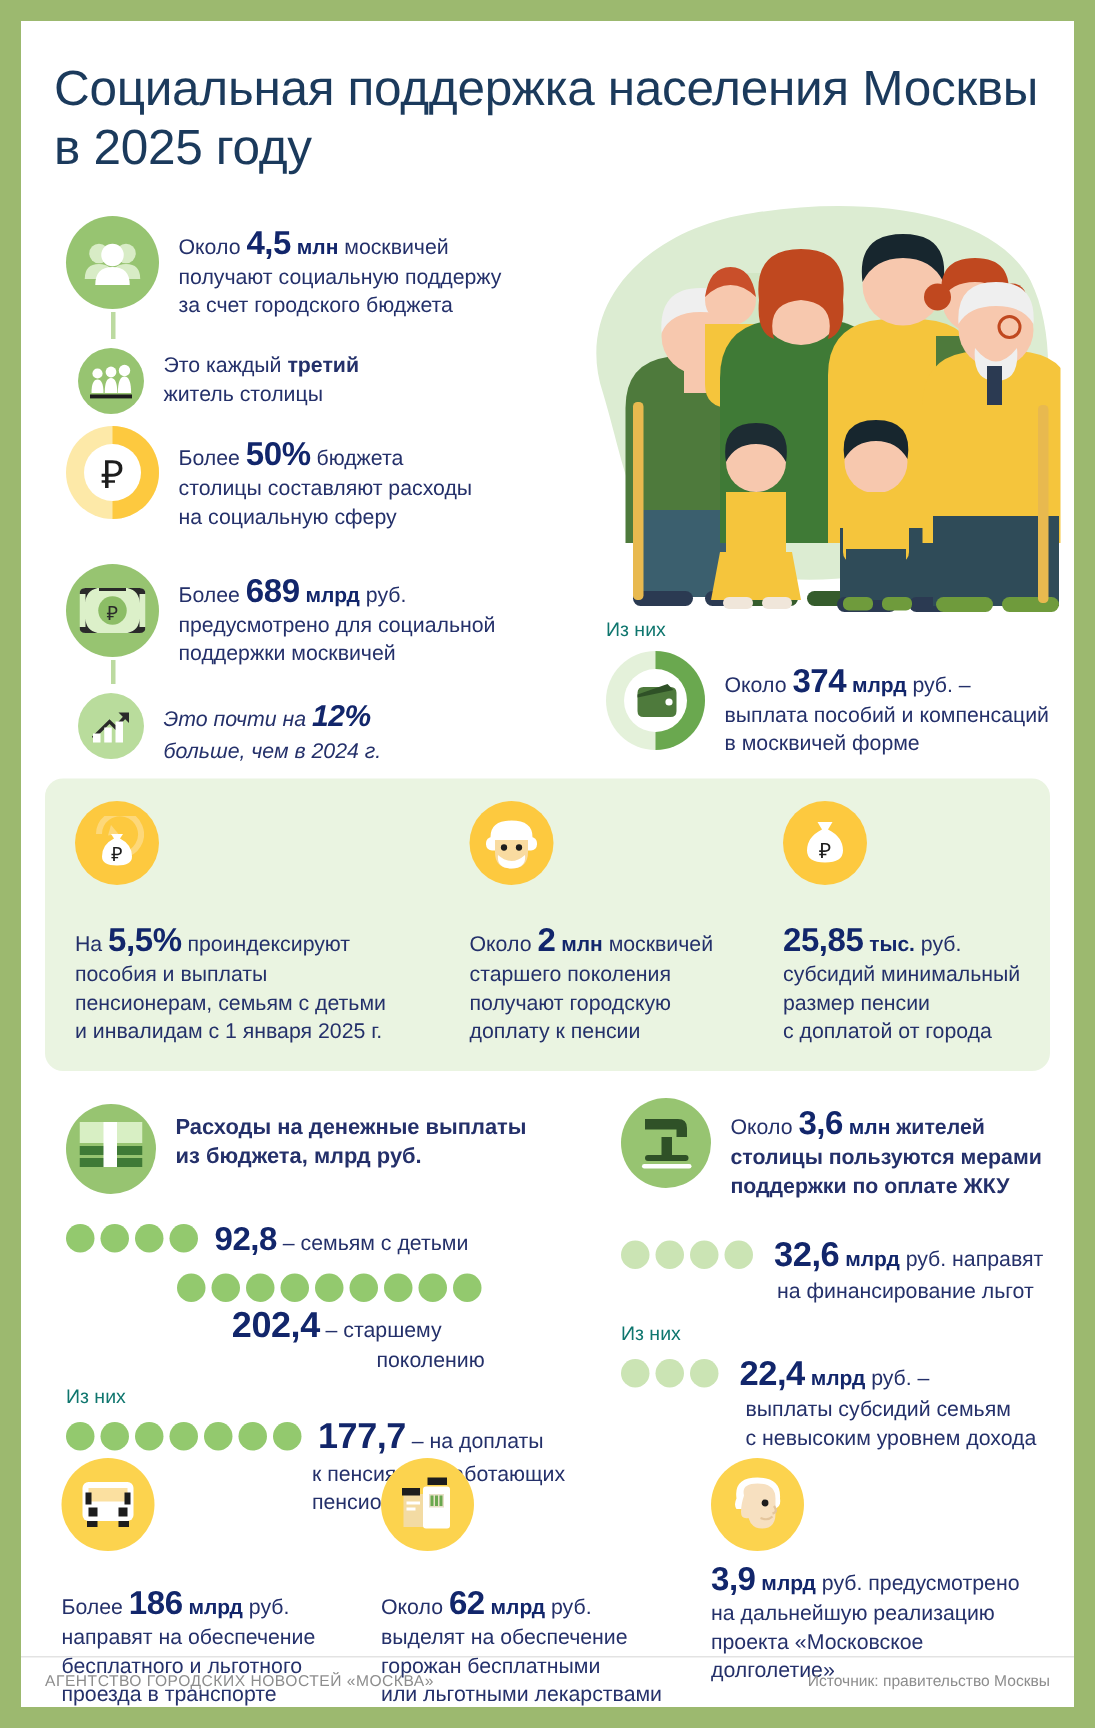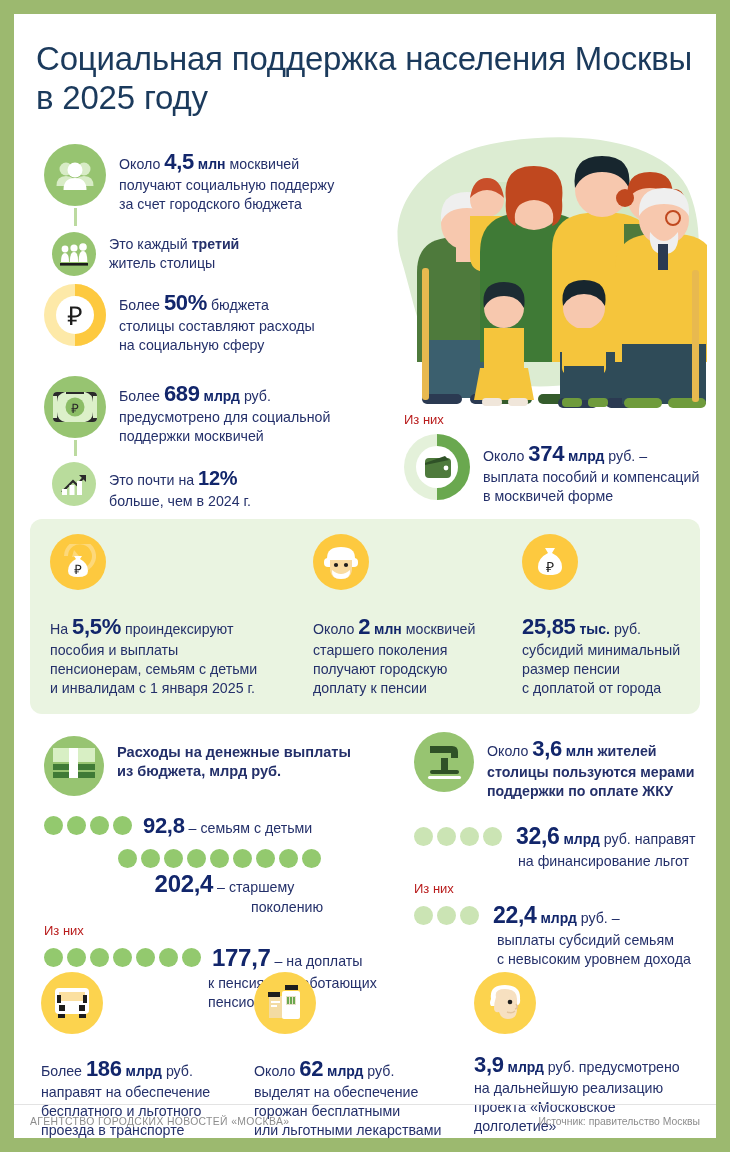--- a/index.html
+++ b/index.html
@@ -18,21 +18,21 @@
   h1{
     margin:0;padding:26px 0 0 22px;
     font-size:33px;line-height:1.17;font-weight:400;
     color:#1b3a5c;letter-spacing:-.2px;max-width:660px;
   }
   .txt{color:#24306a;font-size:14.2px;line-height:1.33;}
   .txt b{font-weight:700;}
   .big{font-weight:700;font-size:22px;color:#12266b;letter-spacing:-.3px;}
   .big.sm{font-size:20px;}
   .unit{font-weight:700;font-size:14px;color:#12266b;}
-  .izn{color:#b91c1c;font-size:13px;}
+  .izn{color:#0f766e;font-size:13px;}
 
   
   .circ{border-radius:50%;display:flex;align-items:center;justify-content:center;}
   .c-green{background:#97c471;}
   .c-yellow{background:#fdc93f;}
   .c-yellow-pale{background:#fcd34e;}
   .connector{position:absolute;width:3px;background:#bcdaa0;}
 
   
   .sec{position:absolute;}
@@ -206,21 +206,21 @@
           <text x="22" y="21" font-size="13" font-family="'Liberation Sans',sans-serif" fill="#2a2a2a" text-anchor="middle">₽</text>
         </svg>
       </div>
       <div class="txt" style="margin-left:13px;padding-top:3px;">
         <div><span>Более </span><span class="big">689</span><span class="unit"> млрд</span><span> руб.</span></div>
         <div>предусмотрено для социальной</div>
         <div>поддержки москвичей</div>
       </div>
     </div>
 
-    <div class="row" style="margin-top:16px;">
+    <div class="row" style="margin-top:16px;font-style:italic;">
       <div class="circ" style="width:44px;height:44px;flex:0 0 44px;margin-left:8px;background:#b9dc9c;">
         <svg width="28" height="26" viewBox="0 0 28 26">
           <path d="M2 21 L13 10 L17 14 L25 5" stroke="#2a2a2a" stroke-width="2.2" fill="none"></path>
           <path d="M19 4 l7 0 l0 7z" fill="#2a2a2a"></path>
           <rect x="2" y="18" width="5" height="6" fill="#ffffff"></rect>
           <rect x="9.5" y="14" width="5" height="10" fill="#ffffff"></rect>
           <rect x="17" y="10" width="5" height="14" fill="#ffffff"></rect>
         </svg>
       </div>
       <div class="txt" style="margin-left:13px;padding-top:3px;">
@@ -475,21 +475,21 @@
   <div class="sec" style="left:460px;top:958px;width:230px;">
     <div class="circ c-yellow-pale" style="width:62px;height:62px;">
       <svg width="40" height="40" viewBox="0 0 40 40">
         <path d="M6 16 q-2 -14 14 -14 q16 0 15 14 q1 6 -4 7 l-25 0 q-2 -3 0 -7z" fill="#ffffff"></path>
         <path d="M11 14 q-2 -8 9 -8 q12 0 12 10 l0 10 q0 10 -9 10 q-7 0 -9 -7 q-5 1 -5 -4 q0 -5 2 -11z" fill="#f7e0c0"></path>
         <circle cx="25" cy="19" r="2.3" fill="#1d1d1d"></circle>
         <path d="M31 21 q3 4 -1 5" fill="none" stroke="#e4c59c" stroke-width="1.6"></path>
         <path d="M22 29 q5 2 8 -1" fill="none" stroke="#e4c59c" stroke-width="1.4"></path>
       </svg>
     </div>
-    <div class="txt" style="margin-top:16px;">
+    <div class="txt" style="margin-top:4px;">
       <div><span class="big">3,9</span><span class="unit"> млрд</span><span> руб. предусмотрено</span></div>
       <div>на дальнейшую реализацию</div>
       <div>проекта «Московское</div>
       <div>долголетие»</div>
     </div>
   </div>
 
   <div class="footer">
     <span>АГЕНТСТВО ГОРОДСКИХ НОВОСТЕЙ «МОСКВА»</span>
     <span class="src">Источник: правительство Москвы</span>

